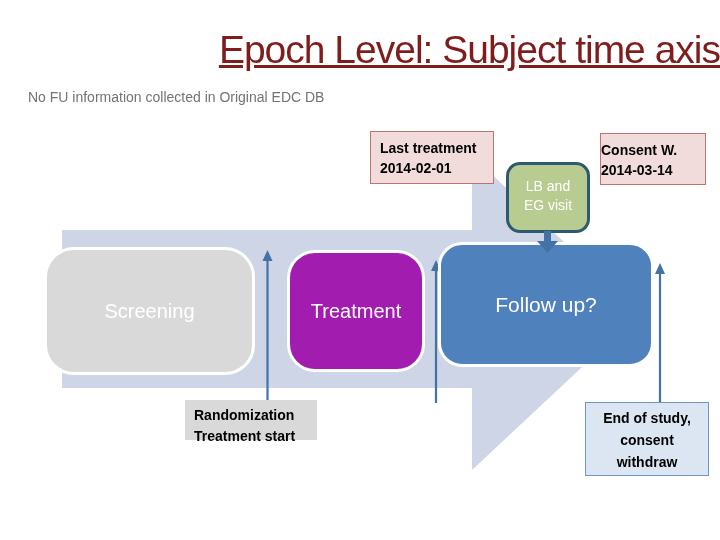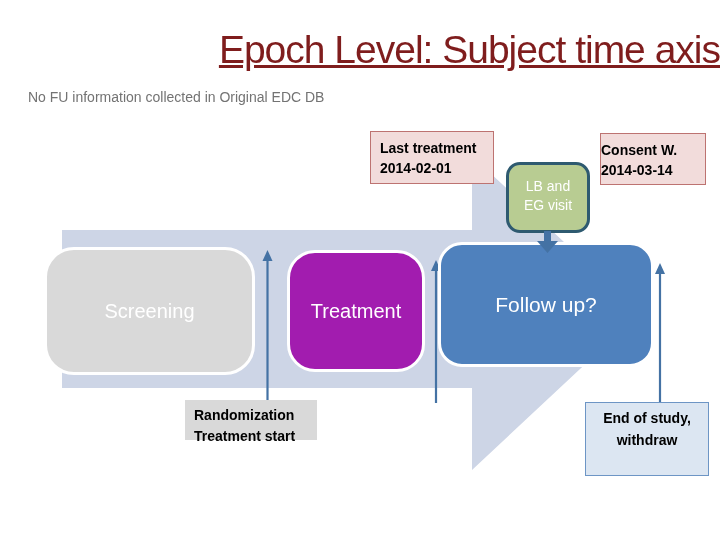--- a/index.html
+++ b/index.html
@@ -97,20 +97,21 @@
     <div>LB and</div>
     <div>EG visit</div>
   </div>
 
   <div class="milestone" id="ms-randomization">
     <div>Randomization</div>
     <div>Treatment start</div>
   </div>
   <div class="milestone" id="ms-end-study">
     <div>End of study,</div>
+    <div>consent</div>
     <div>withdraw</div>
   </div>
 
   <svg id="overlay-layer" width="720" height="540" viewBox="0 0 720 540">
     <rect x="544" y="231" width="7" height="11" fill="#4472a4"></rect>
     <polygon points="537,241 558,241 547.5,253" fill="#4472a4"></polygon>
   </svg>
 
 </div>
 

